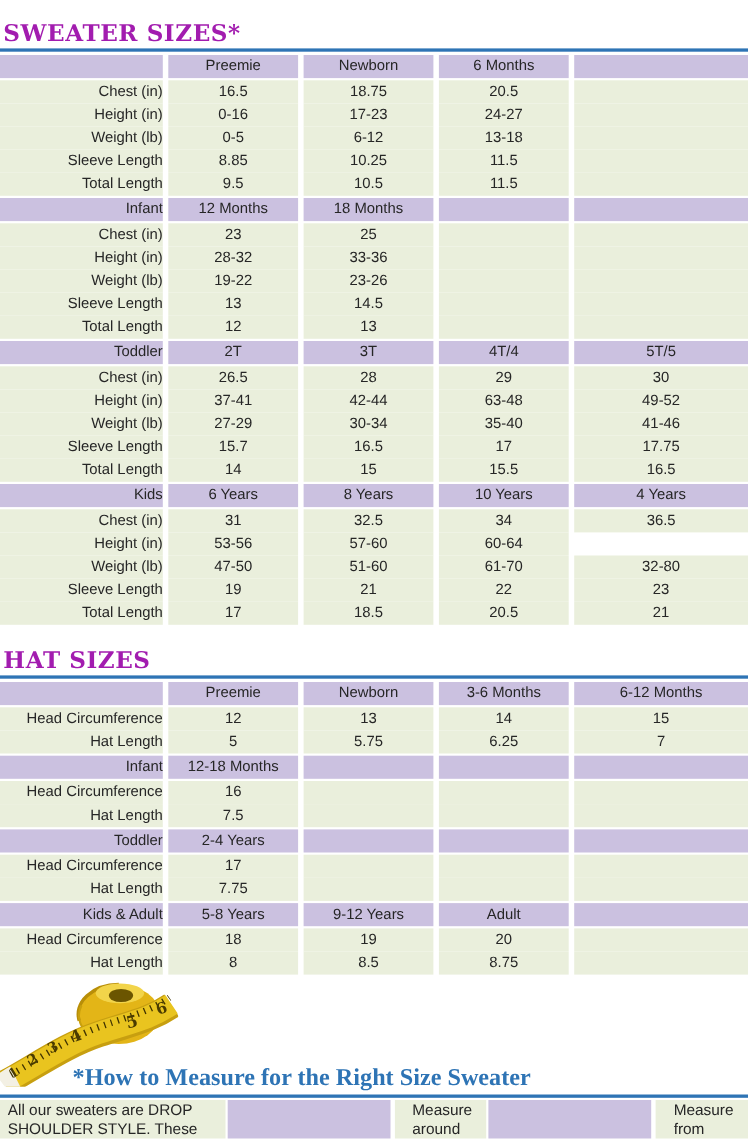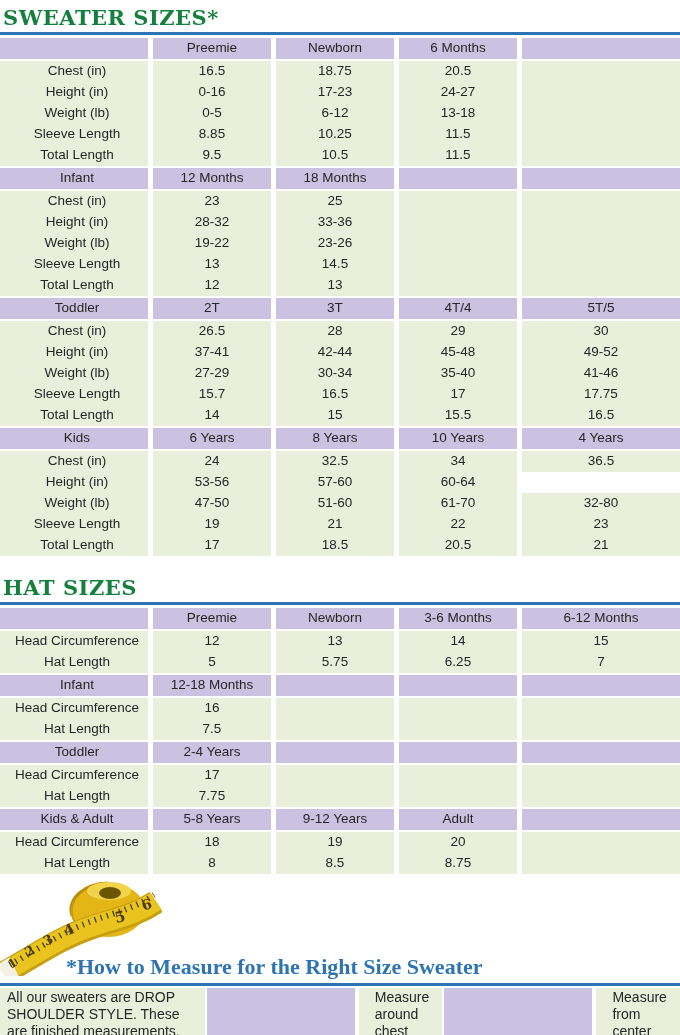--- a/index.html
+++ b/index.html
@@ -6,42 +6,42 @@
   body {
     width:680px; height:1035px;
     background:#ffffff;
     color:#262626;
     font-family:"Liberation Sans", sans-serif;
     overflow:hidden;
   }
   .doc-title {
     font-family:"DejaVu Serif", serif;
     font-weight:bold;
-    color:#15803d;
+    color:#a21caf;
     font-size:21px;
     line-height:24px;
     letter-spacing:0.5px;
     margin:0;
-    padding:6px 0 2px 3px;
+    padding:18px 0 2px 3px;
   }
   .doc-title.hat { padding-top:20px; }
   .rule { height:3px; background:#2E74B5; }
 
   .size-table { margin-top:3px; }
   .trow {
     display:grid;
     grid-template-columns:148px 118px 118px 118px 1fr;
     column-gap:5px;
     height:21px;
   }
   .trow.header { margin:2px 0; }
   .c { font-size:13.5px; line-height:19px; white-space:nowrap; overflow:hidden; }
   .lav { background:#CBC1E0; }
   .grn { background:#EAEFDC; }
-  .label { padding-left:6px; text-align:center; }
+  .label { padding-left:6px; text-align:right; }
   .val { text-align:center; }
 
   .measure-section { position:relative; margin-top:80px; }
   .tape { position:absolute; left:0; top:-78px; width:162px; height:100px; }
   .measure-title {
     font-family:Liberation Serif, serif;
     font-weight:bold;
     color:#2E74B5;
     font-size:22px;
     line-height:26px;
@@ -168,21 +168,21 @@
       <div class="c label grn">Chest (in)</div>
       <div class="c val grn">26.5</div>
       <div class="c val grn">28</div>
       <div class="c val grn">29</div>
       <div class="c val grn">30</div>
     </div>
     <div class="trow">
       <div class="c label grn">Height (in)</div>
       <div class="c val grn">37-41</div>
       <div class="c val grn">42-44</div>
-      <div class="c val grn">45-48</div>
+      <div class="c val grn">63-48</div>
       <div class="c val grn">49-52</div>
     </div>
     <div class="trow">
       <div class="c label grn">Weight (lb)</div>
       <div class="c val grn">27-29</div>
       <div class="c val grn">30-34</div>
       <div class="c val grn">35-40</div>
       <div class="c val grn">41-46</div>
     </div>
     <div class="trow">
@@ -201,21 +201,21 @@
     </div>
     <div class="trow header">
       <div class="c label lav">Kids</div>
       <div class="c val lav">6 Years</div>
       <div class="c val lav">8 Years</div>
       <div class="c val lav">10 Years</div>
       <div class="c val lav">4 Years</div>
     </div>
     <div class="trow">
       <div class="c label grn">Chest (in)</div>
-      <div class="c val grn">24</div>
+      <div class="c val grn">31</div>
       <div class="c val grn">32.5</div>
       <div class="c val grn">34</div>
       <div class="c val grn">36.5</div>
     </div>
     <div class="trow">
       <div class="c label grn">Height (in)</div>
       <div class="c val grn">53-56</div>
       <div class="c val grn">57-60</div>
       <div class="c val grn">60-64</div>
     </div>

